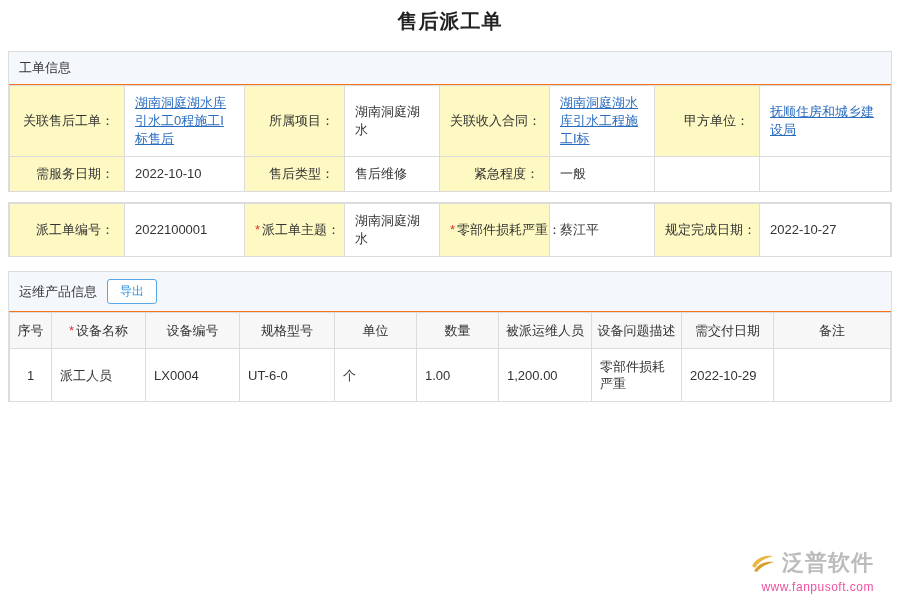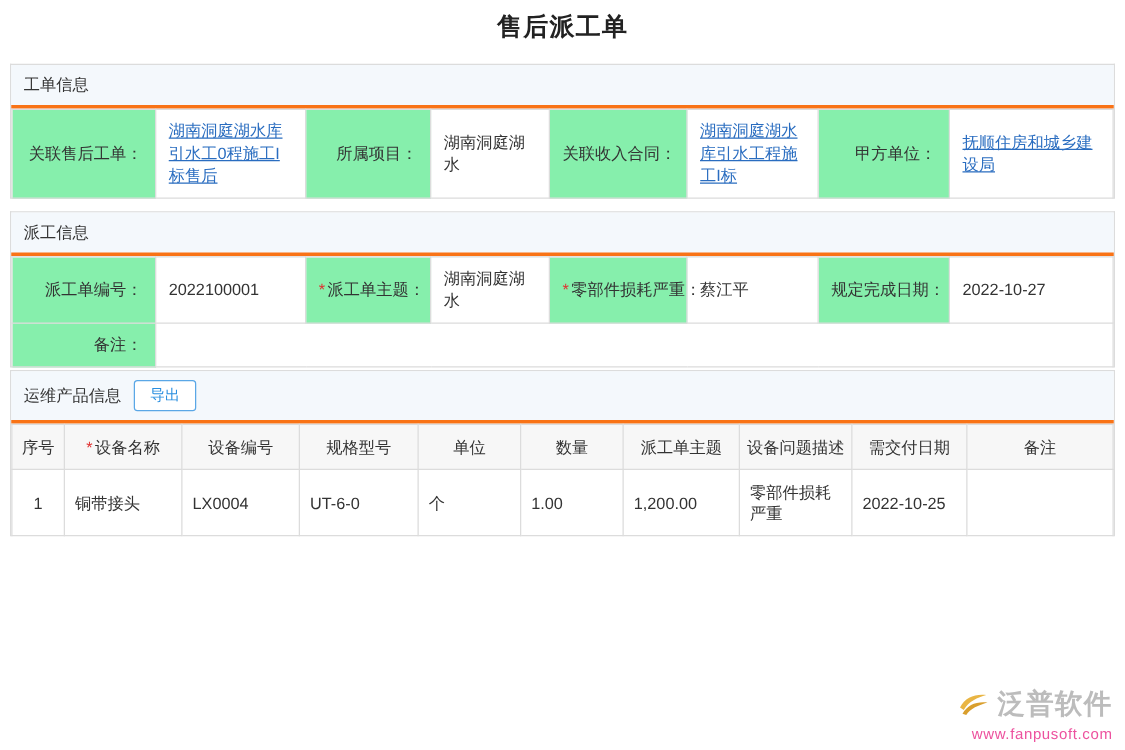--- a/index.html
+++ b/index.html
@@ -23,21 +23,21 @@
     letter-spacing: 1px;
   }
 
   .section {
     margin: 0 8px 0 8px;
     border: 1px solid #dcdcdc;
     border-bottom: none;
   }
   .section-header {
     background: #f4f8fc;
-    border-bottom: 3px solid #f97316;
+    border-bottom: 1px solid #f97316;
     padding: 7px 10px;
     font-size: 13px;
     color: #333333;
     display: flex;
     align-items: center;
     gap: 10px;
   }
   .section-body { background: #ffffff; }
 
   table.grid {
@@ -47,21 +47,21 @@
   }
   table.grid td {
     border: 1px solid #dcdcdc;
     padding: 8px 10px;
     vertical-align: middle;
     font-size: 13px;
     line-height: 18px;
     word-break: break-all;
   }
   td.label {
-    background: #86efac;
+    background: #fef9c3;
     text-align: right;
     color: #333333;
     white-space: nowrap;
   }
   td.value { background: #ffffff; color: #333333; }
   td.empty { background: #ffffff; }
   .link {
     color: #2a6dc0;
     text-decoration: underline;
     cursor: pointer;
@@ -98,21 +98,21 @@
     border: 1px solid #dcdcdc;
     font-size: 13px;
     padding: 9px 8px;
     color: #333333;
     line-height: 17px;
   }
   .center { text-align: center; }
 
   .watermark {
     position: absolute;
-    right: 10px;
+    right: 26px;
     bottom: 6px;
     text-align: right;
     pointer-events: none;
     opacity: 0.95;
   }
   .wm-row { display: flex; align-items: center; justify-content: flex-end; gap: 6px; }
   .wm-name {
     font-size: 22px;
     font-weight: bold;
     color: #b9b9b9;
@@ -154,29 +154,36 @@
           <td class="value">湖南洞庭湖水</td>
           <td class="label">关联收入合同：</td>
           <td class="value">
             <span class="link">湖南洞庭湖水库引水工程施工I标</span>
           </td>
           <td class="label">甲方单位：</td>
           <td class="value">
             <span class="link">抚顺住房和城乡建设局</span>
           </td>
         </tr>
+        <tr>
+          <td class="label">需服务日期：</td>
+          <td class="value">2022-10-10</td>
+          <td class="label">售后类型：</td>
+          <td class="value">售后维修</td>
+          <td class="label">紧急程度：</td>
+          <td class="value">一般</td>
+          <td class="empty"></td>
+          <td class="empty"></td>
+        </tr>
       </tbody>
         </table>
     </div>
   </div>
 
   <div class="section" style="margin-top:10px;">
-    <div class="section-header">
-      <span>派工信息</span>
-    </div>
     <div class="section-body">
       <table class="grid">
         <colgroup>
           <col style="width:115px">
             <col style="width:120px">
           <col style="width:100px">
             <col style="width:95px">
           <col style="width:110px">
             <col style="width:105px">
           <col style="width:105px">
@@ -190,30 +197,26 @@
             <span class="req">*</span><span>派工单主题：</span>
           </td>
           <td class="value">湖南洞庭湖水</td>
           <td class="label">
             <span class="req">*</span><span>零部件损耗严重：</span>
           </td>
           <td class="value">蔡江平</td>
           <td class="label">规定完成日期：</td>
           <td class="value">2022-10-27</td>
         </tr>
-        <tr>
-          <td class="label">备注：</td>
-          <td class="value" colspan="7"></td>
-        </tr>
       </tbody>
         </table>
     </div>
   </div>
 
-  <div class="section" style="margin-top:2px;">
+  <div class="section" style="margin-top:14px;">
     <div class="section-header">
       <span>运维产品信息</span>
       <span class="export-btn">导出</span>
     </div>
     <div class="section-body">
       <table class="data">
         <colgroup>
           <col style="width:42px">
             <col style="width:94px">
             <col style="width:94px">
@@ -226,35 +229,35 @@
           <col style="width:auto">
         </colgroup>
         <tbody>
             <tr>
           <th>序号</th>
           <th><span class="req">*</span><span>设备名称</span></th>
           <th>设备编号</th>
           <th>规格型号</th>
           <th>单位</th>
           <th>数量</th>
-          <th>派工单主题</th>
+          <th>被派运维人员</th>
           <th>设备问题描述</th>
           <th>需交付日期</th>
           <th>备注</th>
         </tr>
         <tr>
           <td class="center">1</td>
-          <td>铜带接头</td>
+          <td>派工人员</td>
           <td>LX0004</td>
           <td>UT-6-0</td>
           <td>个</td>
           <td>1.00</td>
           <td>1,200.00</td>
           <td>零部件损耗严重</td>
-          <td>2022-10-25</td>
+          <td>2022-10-29</td>
           <td></td>
         </tr>
       </tbody>
         </table>
     </div>
   </div>
 
   <div class="watermark">
     <div class="wm-row">
       <svg class="wm-logo" viewBox="0 0 26 22">

